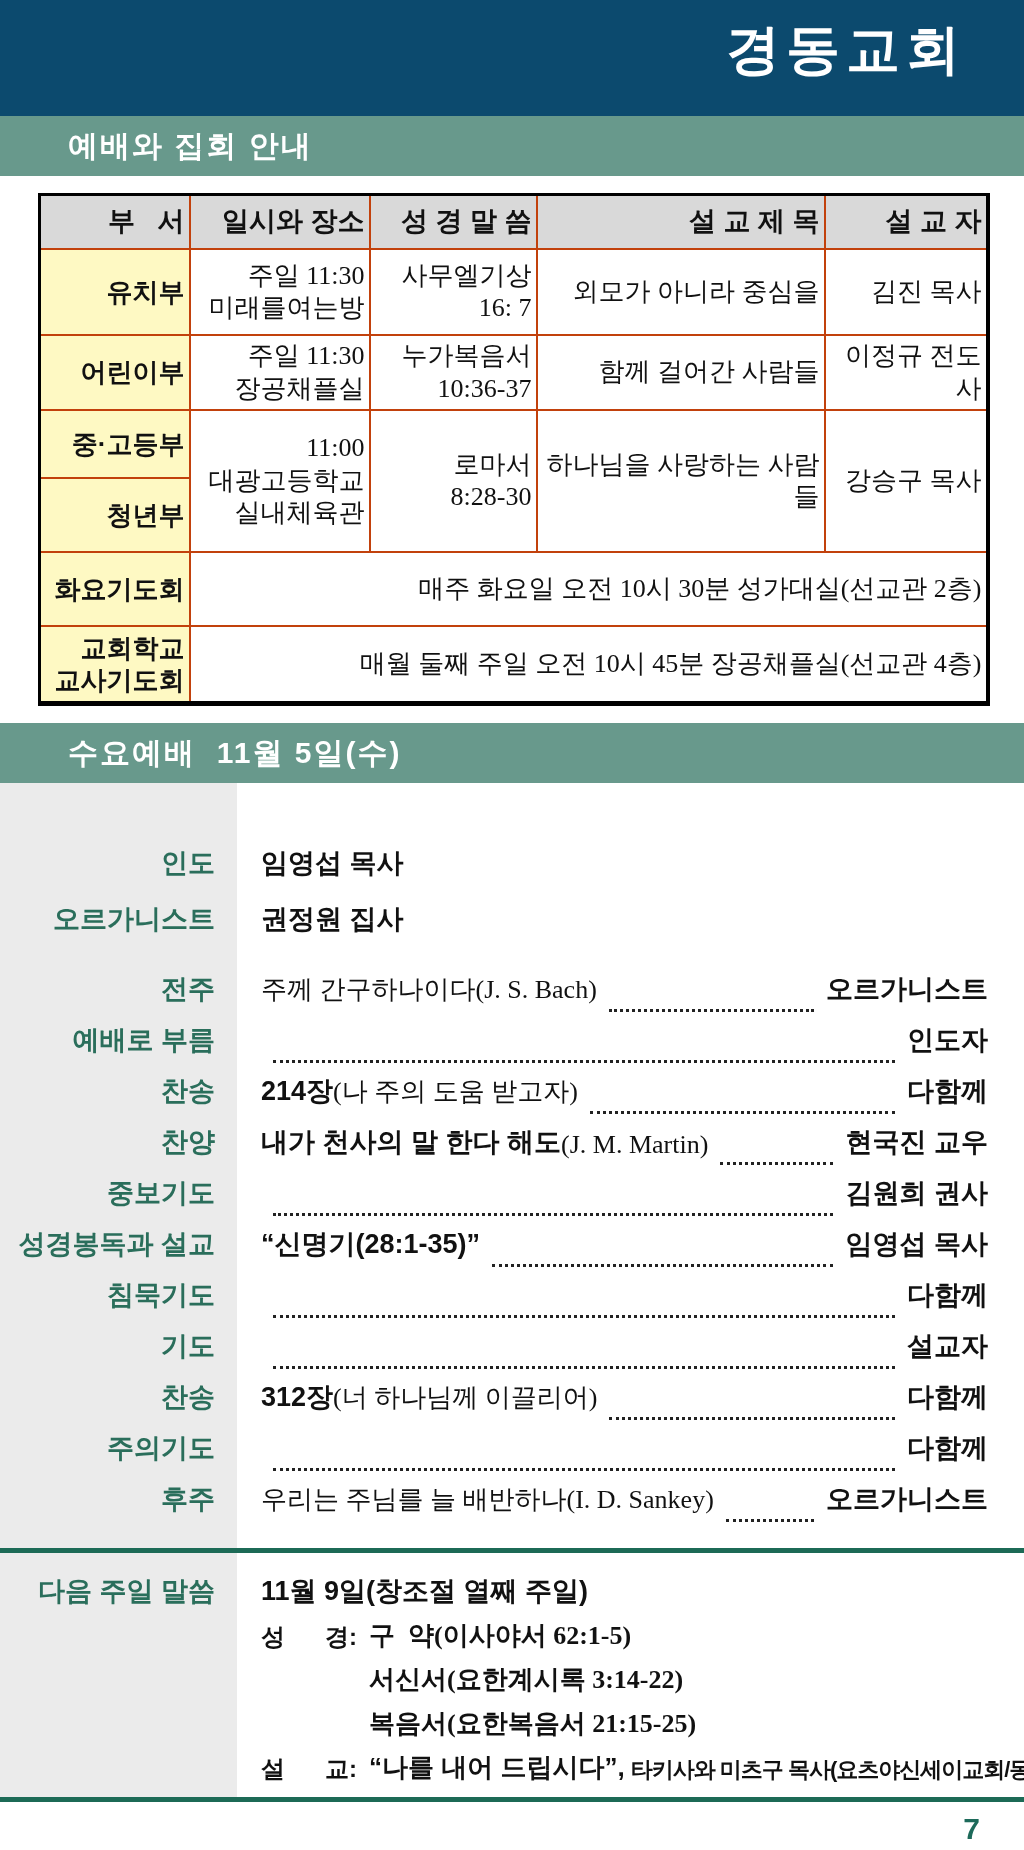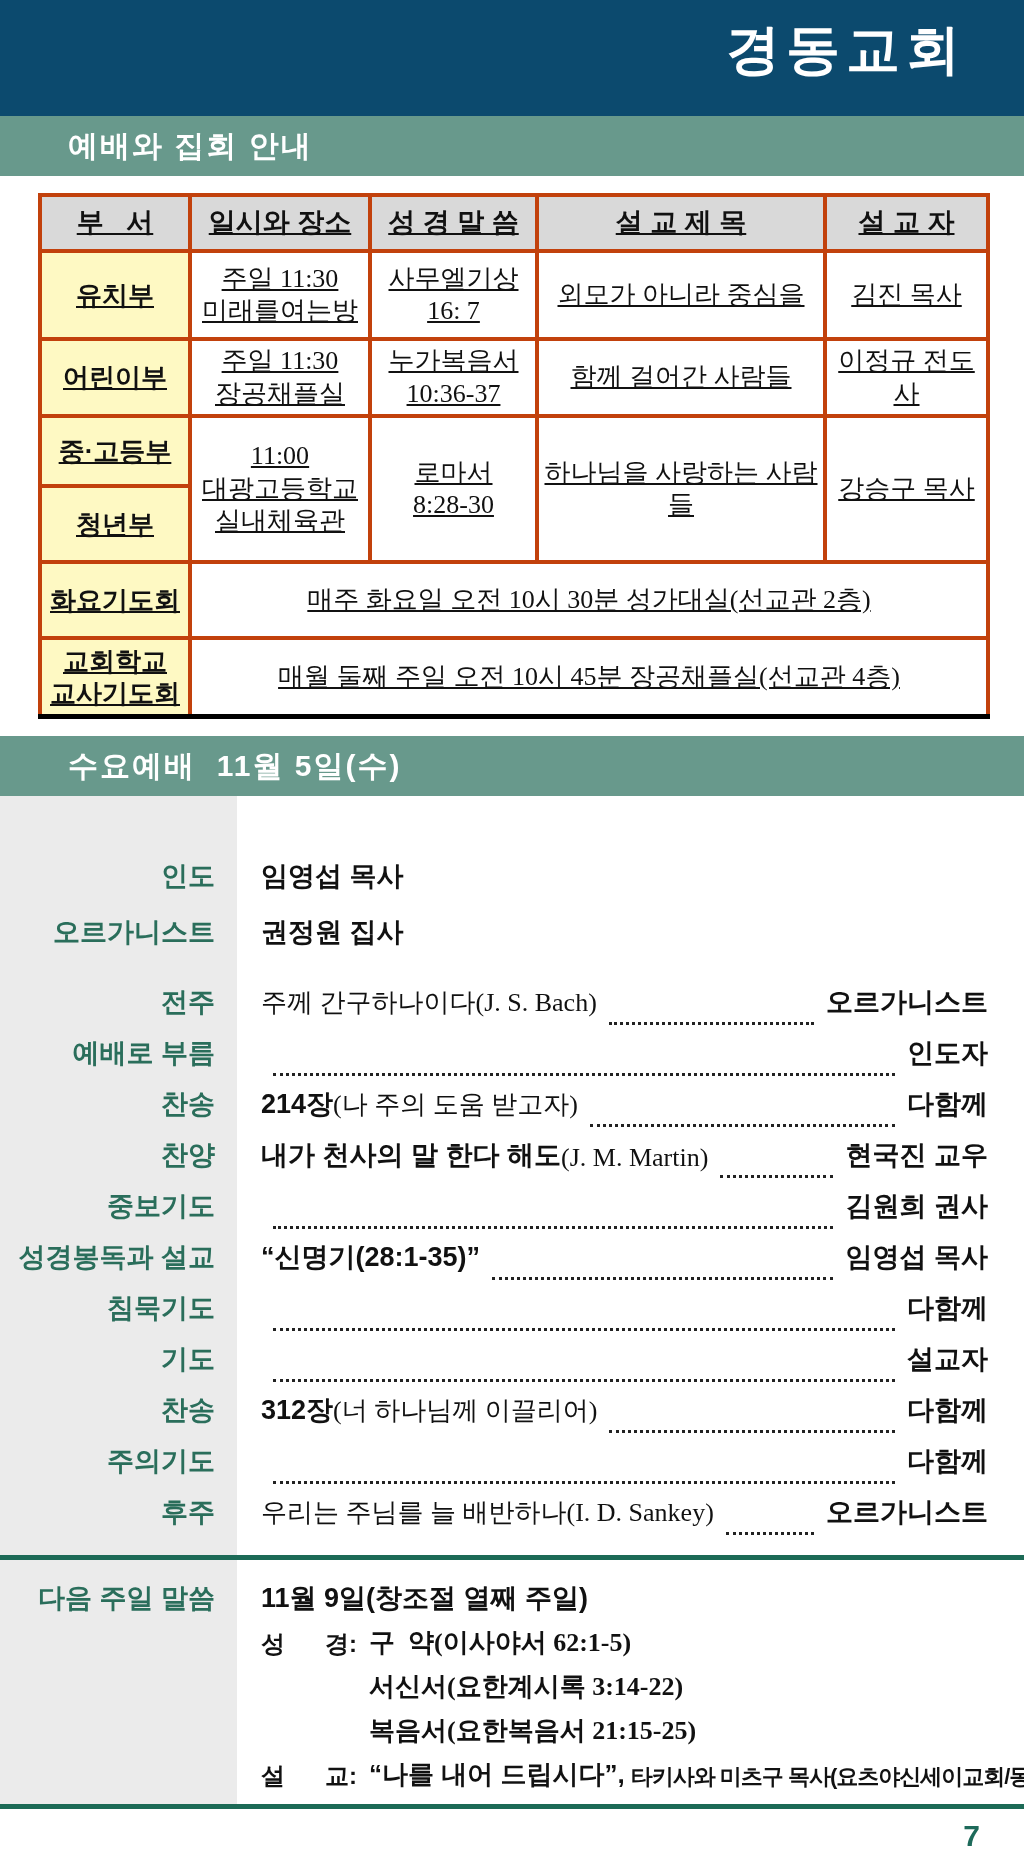--- a/index.html
+++ b/index.html
@@ -13,22 +13,22 @@
 
   
   .bar{height:60px;background:#68998c;display:flex;align-items:center;padding-left:32px;}
   .bar .bar-title{color:#ffffff;font-family:"Liberation Sans","DejaVu Sans",sans-serif;
         font-weight:bold;font-size:30px;letter-spacing:2px;padding-left:36px;white-space:pre;}
 
   
   .table-wrap{padding:17px 38px 0 38px;}
   table.sched{width:948px;border-collapse:collapse;border:3px solid #000;border-bottom-width:5px;border-right-width:4px;
         table-layout:fixed;}
-  table.sched th,table.sched td{border:4px solid #c2410c;text-align:center;vertical-align:middle;
-        font-size:26px;line-height:1.25;padding:4px 4px;text-decoration:underline;}
+  table.sched th,table.sched td{border:2px solid #c2410c;text-align:right;vertical-align:middle;
+        font-size:26px;line-height:1.25;padding:4px 4px;}
   table.sched th{background:#d9d9d9;font-family:"Liberation Sans","DejaVu Sans",sans-serif;
         font-weight:bold;font-size:27px;height:44px;white-space:pre;}
   td.dept{background:#fef9c3;font-family:"Liberation Sans","DejaVu Sans",sans-serif;
         font-weight:bold;font-size:26px;white-space:pre-line;}
   td.pre{white-space:pre-line;}
   .h-r0{height:76px;} .h-r1{height:64px;} .h-r2{height:58px;} .h-r3{height:64px;}
   .h-r4{height:64px;} .h-r5{height:66px;}
   col.c0{width:150px;} col.c1{width:180px;} col.c2{width:167px;} col.c3{width:288px;} col.c4{width:163px;}
 
   .gap17{height:17px;}
@@ -36,21 +36,21 @@
   
   .lower{position:relative;}
   .lower::before{content:"";position:absolute;left:0;top:0;bottom:0;width:237px;background:#ebebeb;}
   .lower > *{position:relative;}
 
   .row{display:flex;align-items:center;}
   .row .lbl{width:237px;flex:none;box-sizing:border-box;text-align:right;padding-right:22px;
         color:#2a6e5b;font-family:"Liberation Sans","DejaVu Sans",sans-serif;font-weight:bold;font-size:27px;}
   .row .content{flex:1;display:flex;align-items:flex-end;padding-left:24px;padding-right:36px;min-width:0;}
 
-  .worship{padding-top:52px;padding-bottom:18px;}
+  .worship{padding-top:52px;padding-bottom:24px;}
   .row.staff{height:56px;}
   .row.item{height:51px;}
   .spacer16{height:16px;}
 
   .tb{font-family:"Liberation Sans","DejaVu Sans",sans-serif;font-weight:bold;font-size:27px;white-space:nowrap;}
   .tn{font-family:"Liberation Serif","DejaVu Serif",serif;font-size:26px;white-space:nowrap;}
   .tb:empty,.tn:empty{display:none;}
   .lead{flex:1;height:0;border-bottom:3px dotted #222;margin:0 12px;transform:translateY(5px);min-width:20px;}
   .perf{font-family:"Liberation Sans","DejaVu Sans",sans-serif;font-weight:bold;font-size:27px;white-space:nowrap;}
 

